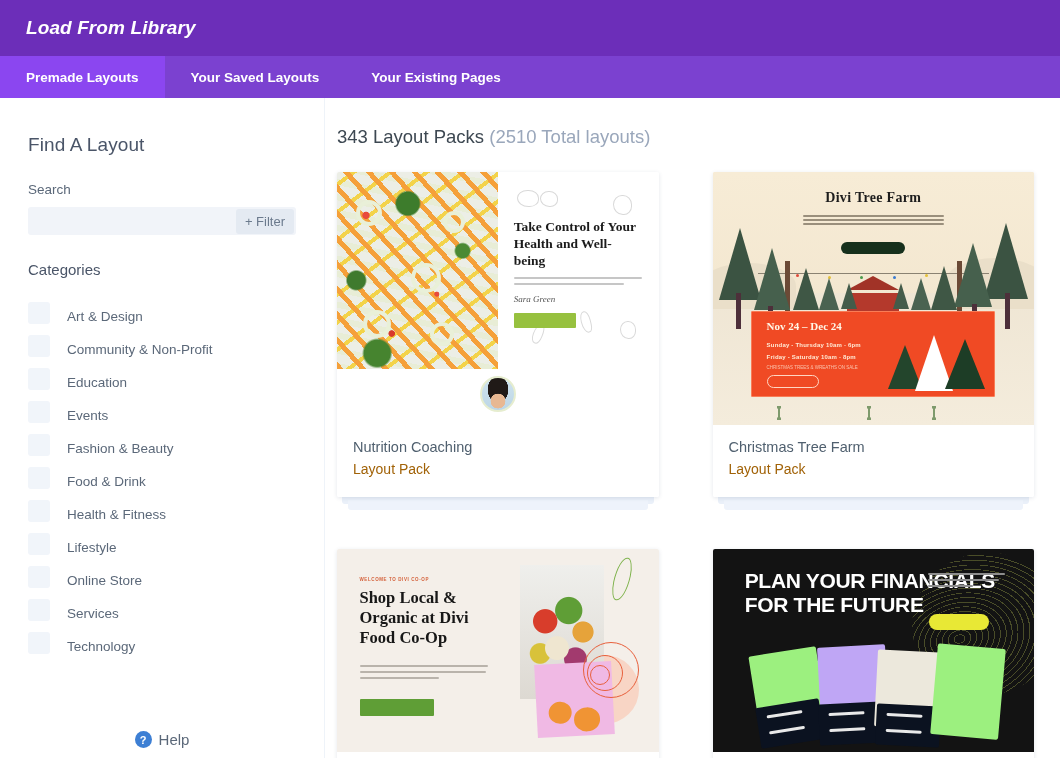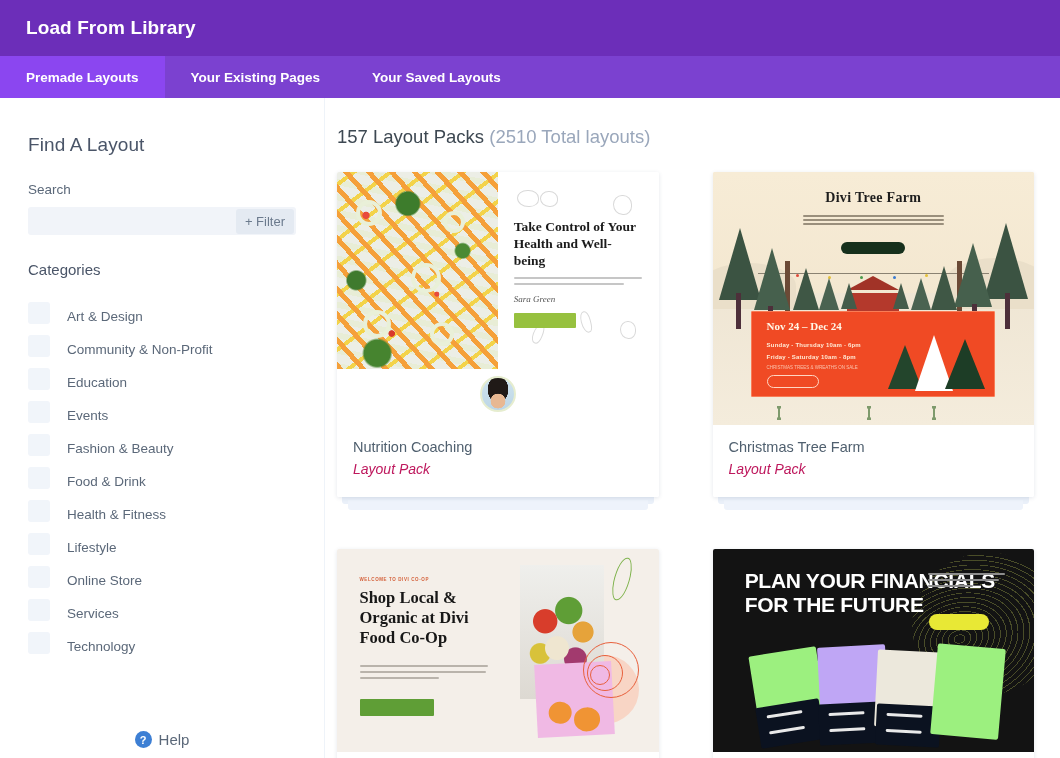--- a/index.html
+++ b/index.html
@@ -12,20 +12,21 @@
     -webkit-font-smoothing: antialiased;
   }
 
   
   .topbar {
     height: 56px;
     background: #6c2eb9;
     display: flex;
     align-items: center;
     padding-left: 26px;
+    font-style: italic;
   }
   .topbar-title {
     color: #ffffff;
     font-size: 19px;
     font-weight: bold;
     letter-spacing: .1px;
   }
 
   
   .tabbar {
@@ -215,22 +216,21 @@
     padding: 14px 16px 20px 16px;
     background: #ffffff;
   }
   .card-title {
     font-size: 14.5px;
     color: #50606f;
     margin-bottom: 6px;
   }
   .card-sub {
     font-size: 14px;
-    color: #be185d;
-    font-style: italic;
+    color: #a16207;
   }
 
   
   .card.bottom .card-preview { height: 203px; }
 
   
   .prev { position: absolute; inset: 0; }
 
   
   .nut-photo {
@@ -492,24 +492,24 @@
 
 <div class="topbar">
   <div class="topbar-title">Load From Library</div>
 </div>
 
 <div class="tabbar">
   <div class="tab active">
     <span>Premade Layouts</span>
   </div>
   <div class="tab">
-    <span>Your Existing Pages</span>
+    <span>Your Saved Layouts</span>
   </div>
   <div class="tab">
-    <span>Your Saved Layouts</span>
+    <span>Your Existing Pages</span>
   </div>
 </div>
 
 <div class="body-split">
 
   <aside class="sidebar">
     <h2 class="sidebar-title">Find A Layout</h2>
 
     <div class="field-label">Search</div>
     <div class="search-wrap">
@@ -566,21 +566,21 @@
     </ul>
 
     <div class="help-row">
       <span class="help-icon">?</span>
       <span class="help-text">Help</span>
     </div>
   </aside>
 
   <main class="main">
     <h2 class="main-heading">
-      <span>157 Layout Packs</span>
+      <span>343 Layout Packs</span>
       <span class="total">(2510 Total layouts)</span>
     </h2>
 
     <div class="grid">
 
       <div class="card-stack">
         <div class="stack-l1"></div>
         <div class="stack-l2"></div>
         <div class="card">
           <div class="card-preview">

